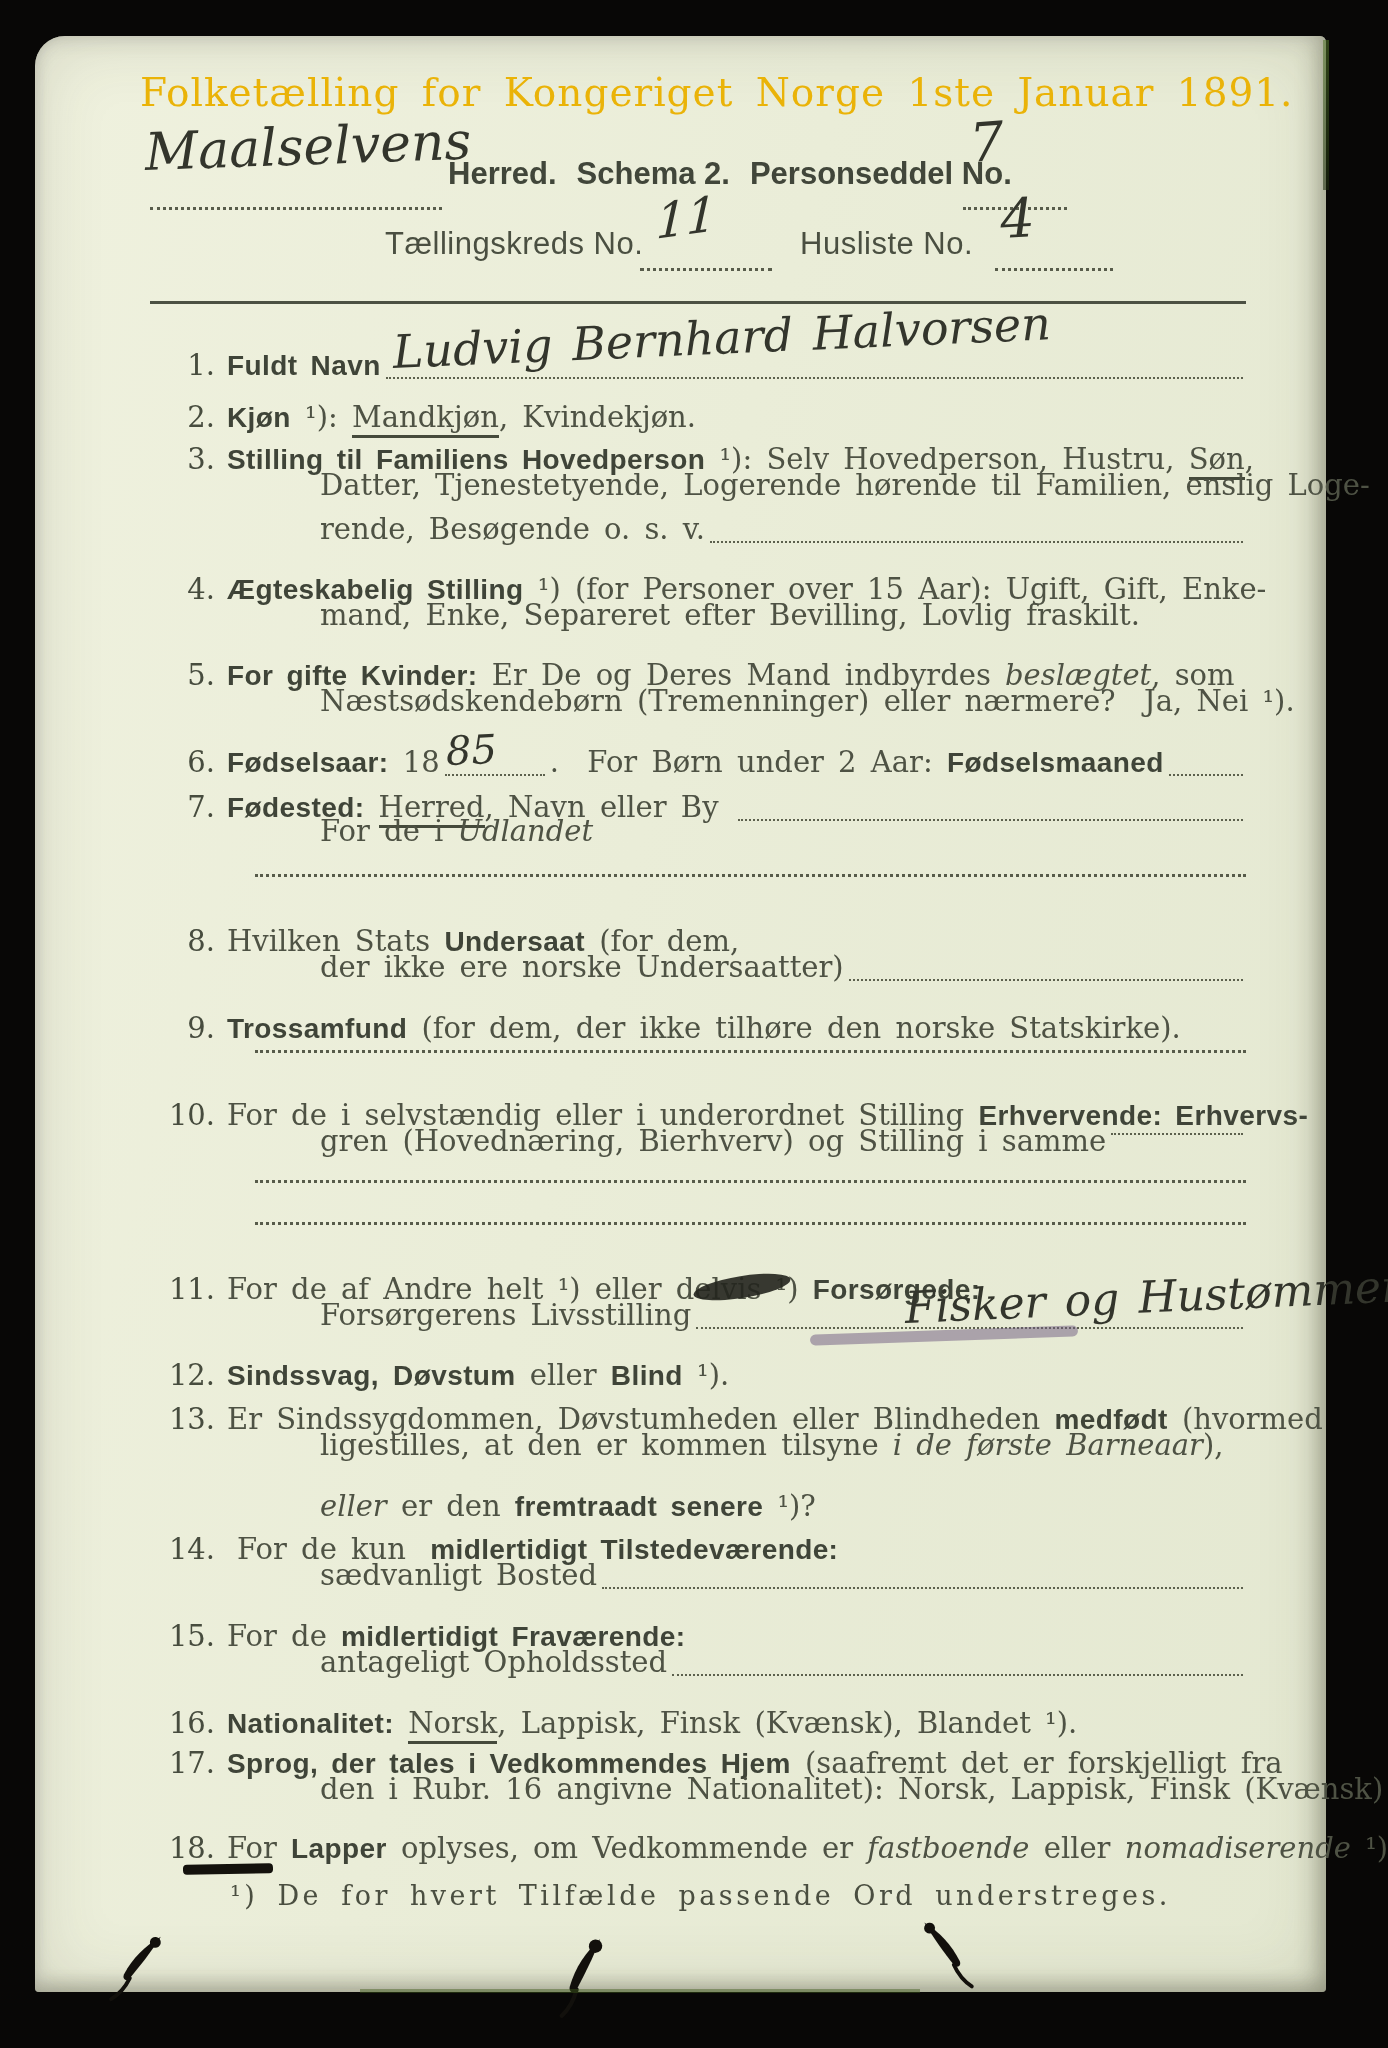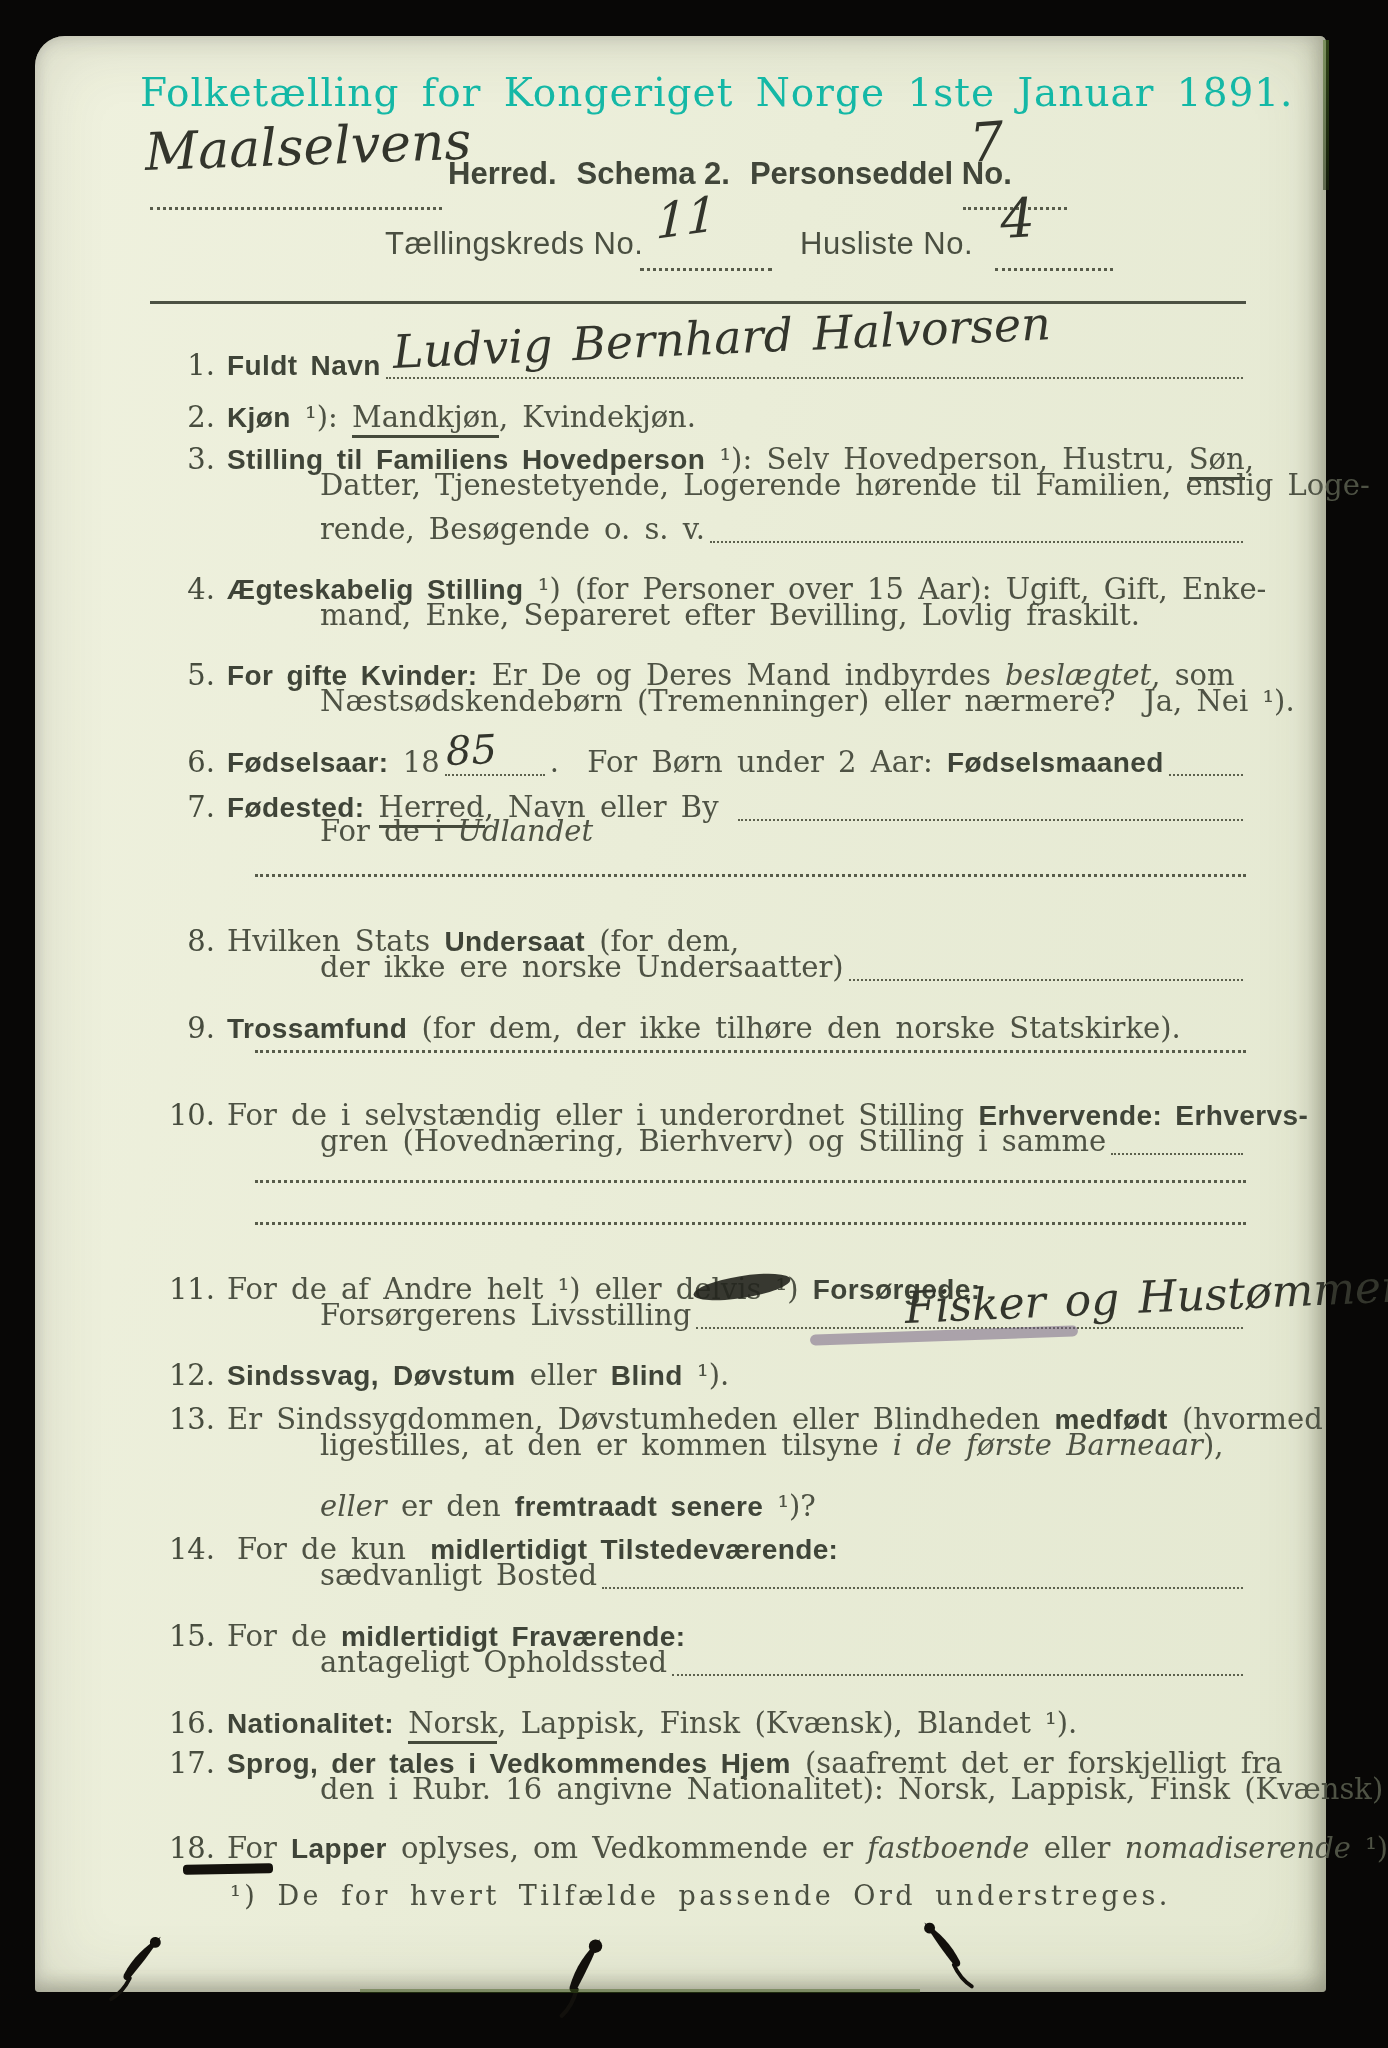--- a/index.html
+++ b/index.html
@@ -20,21 +20,21 @@
       inset 6px 6px 16px rgba(255,255,250,.35);
   }
   .edge-green-right{position:absolute;left:1323px;top:40px;width:6px;height:150px;
     background:linear-gradient(#53772a,#1d2d0e);opacity:.55;}
   .edge-green-bottom{position:absolute;left:360px;top:1989px;width:560px;height:4px;
     background:#3d5c1a;opacity:.45;}
 
   
   .title{
     position:absolute;top:70px;left:140px;width:1100px;text-align:center;
-    font-size:39px;color:#14b8a6;letter-spacing:1px;word-spacing:9px;
+    font-size:39px;color:#eab308;letter-spacing:1px;word-spacing:9px;
     white-space:nowrap;
   }
   .hdr-labels{
     position:absolute;left:448px;top:156px;display:flex;gap:20px;
     font-family:"Liberation Sans", sans-serif;font-weight:700;font-size:31px;
     color:#41463a;white-space:nowrap;
   }
   .subhdr-label{
     position:absolute;top:226px;
     font-family:"Liberation Sans", sans-serif;font-size:31px;color:#4a4f41;
@@ -129,21 +129,21 @@
     <div class="line indent" style="top: 684px;"><span class="seg-r">Næstsødskendebørn (Tremenninger) eller nærmere?  Ja, Nei ¹).</span></div>
     <div class="line" style="top: 727px;"><span class="num">6.</span><span class="seg-b">Fødselsaar:</span><span class="seg-r"> 18</span><span class="fillw" style="width: 100px;"><span class="hand" style="font-size: 40px; left: 2px; bottom: 0px; transform: rotate(-2.5deg);">85</span></span><span class="seg-r">.  For Børn under 2 Aar: </span><span class="seg-b">Fødselsmaaned</span><span class="fill"></span></div>
     <div class="line" style="top: 772px;"><span class="num">7.</span><span class="seg-b">Fødested:</span><span class="seg-r"> </span><span class="seg-u">Herred</span><span class="seg-r">, Navn eller By </span><span class="fill"></span></div>
     <div class="line indent" style="top: 814px;"><span class="seg-r">For de i </span><span class="seg-i">Udlandet</span></div>
     <div class="rule-dotted" style="top: 874px;"></div>
     <div class="line" style="top: 906px;"><span class="num">8.</span><span class="seg-r">Hvilken Stats </span><span class="seg-b">Undersaat</span><span class="seg-r"> (for dem,</span></div>
     <div class="line indent" style="top: 950px;"><span class="seg-r">der ikke ere norske Undersaatter)</span><span class="fill"></span></div>
     <div class="line" style="top: 993px;"><span class="num">9.</span><span class="seg-b">Trossamfund</span><span class="seg-r"> (for dem, der ikke tilhøre den norske Statskirke).</span></div>
     <div class="rule-dotted" style="top: 1050px;"></div>
     <div class="line" style="top: 1080px;"><span class="num">10.</span><span class="seg-r">For de i selvstændig eller i underordnet Stilling </span><span class="seg-b">Erhvervende: Erhvervs-</span></div>
-    <div class="line indent" style="top: 1124px;"><span class="seg-r">gren (Hovednæring, Bierhverv) og Stilling i samme</span><span class="fill"></span></div>
+    <div class="line indent" style="top: 1124px; align-items: flex-end;"><span class="seg-r">gren (Hovednæring, Bierhverv) og Stilling i samme</span><span class="fill"></span></div>
     <div class="rule-dotted" style="top: 1180px;"></div>
     <div class="rule-dotted" style="top: 1222px;"></div>
     <div class="line" style="top: 1254px;"><span class="num">11.</span><span class="seg-r">For de af Andre helt ¹) eller delvis ¹) </span><span class="seg-b">Forsørgede:</span></div>
     <div class="line indent" style="top: 1298px;"><span class="seg-r">Forsørgerens Livsstilling</span><span class="fill"><span class="hand" style="font-size: 44px; left: 210px; bottom: -6px; transform: rotate(-2.5deg);">Fisker og Hustømmermand</span></span></div>
     <div class="line" style="top: 1340px;"><span class="num">12.</span><span class="seg-b">Sindssvag,</span><span class="seg-r"> </span><span class="seg-b">Døvstum</span><span class="seg-r"> eller </span><span class="seg-b">Blind</span><span class="seg-r"> ¹).</span></div>
     <div class="line" style="top: 1384px;"><span class="num">13.</span><span class="seg-r">Er Sindssygdommen, Døvstumheden eller Blindheden </span><span class="seg-b">medfødt</span><span class="seg-r"> (hvormed</span></div>
     <div class="line indent" style="top: 1428px;"><span class="seg-r">ligestilles, at den er kommen tilsyne </span><span class="seg-i">i de første Barneaar</span><span class="seg-r">),</span></div>
     <div class="line indent" style="top: 1471px;"><span class="seg-i">eller</span><span class="seg-r"> er den </span><span class="seg-b">fremtraadt senere</span><span class="seg-r"> ¹)?</span></div>
     <div class="line" style="top: 1514px; gap: 10px;"><span class="num">14.</span><span class="seg-r">For de kun </span><span class="seg-b">midlertidigt Tilstedeværende:</span></div>
     <div class="line indent" style="top: 1558px;"><span class="seg-r">sædvanligt Bosted</span><span class="fill"></span></div>

